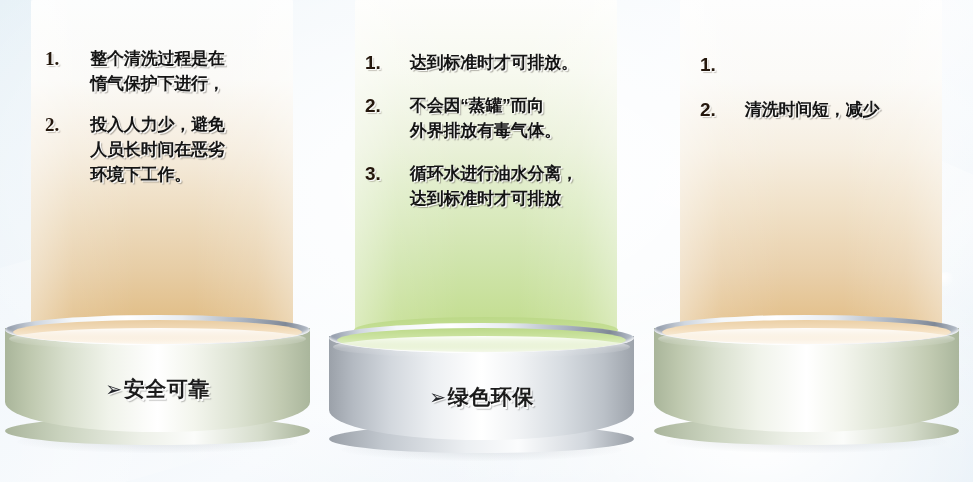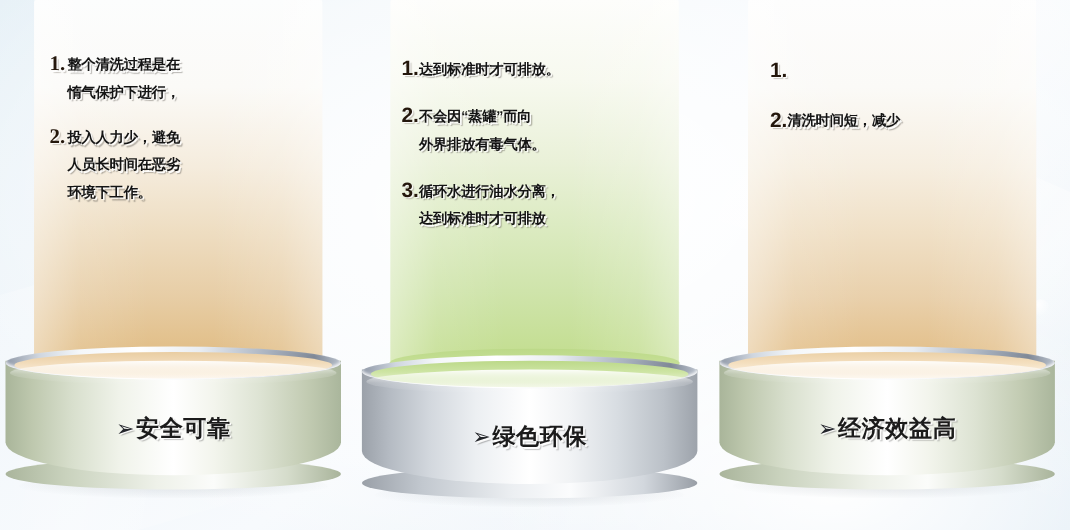--- a/index.html
+++ b/index.html
@@ -182,25 +182,26 @@
     font-weight: bold;
     font-size: 19px;
     line-height: 25px;
     color: #24170c;
     text-shadow: 1.2px 1.2px 0 rgba(255,255,255,0.9), 2px 2px 1px rgba(110,100,90,0.35);
     margin-right: 2px;
   }
   .bullet .txt {
     font-family: "Liberation Sans", "DejaVu Sans", sans-serif;
     font-weight: bold;
-    font-size: 13px;
+    font-size: 17px;
     line-height: 25px;
     color: #141414;
     text-shadow: 1.4px 1.4px 0 rgba(255,255,255,0.92), 2.4px 2.4px 1px rgba(95,90,85,0.45);
     letter-spacing: -0.2px;
+    margin-left: 29px;
   }
 
   
   .col2 .bullet .num, .col3 .bullet .num {
     font-family: "Liberation Sans", "DejaVu Sans", sans-serif;
     margin-right: 0;
   }
   .col2 .bullet { margin-bottom: 18px; }
   .col3 .bullet { margin-bottom: 20px; }
 </style>
@@ -318,20 +319,17 @@
         </div>
       </div>
 
       <div class="col-base" style="left:-26px;top:315px;">
         <div class="base-shadow"></div>
         <div class="base-bottom-ellipse" style="background:linear-gradient(to right,#aab59c 0%,#c9d2bd 18%,#eef1e9 45%,#fbfcfa 62%,#d5dccb 84%,#a9b49b 100%);"></div>
         <div class="base-side" style="background:linear-gradient(to right,#a9b59a 0%,#bec8ae 8%,#d8dfcd 20%,#f0f3ea 34%,#ffffff 50%,#f3f5ed 62%,#dde3d3 76%,#c2cbb2 90%,#aab69c 100%);"></div>
         <div class="base-top-ellipse"></div>
         <div class="base-inner-ellipse" style="background:linear-gradient(to bottom,#ebd0a6 0%,#f4dfbf 42%,#fdf7ee 100%);"></div>
         <div class="base-rim-hilite"></div>
-        <div class="base-label">
-          <span class="arrow">➢</span><span>经济效益高</span>
-        </div>
       </div>
     </div>
 
   </div>
 </div>
 
 </body></html>

